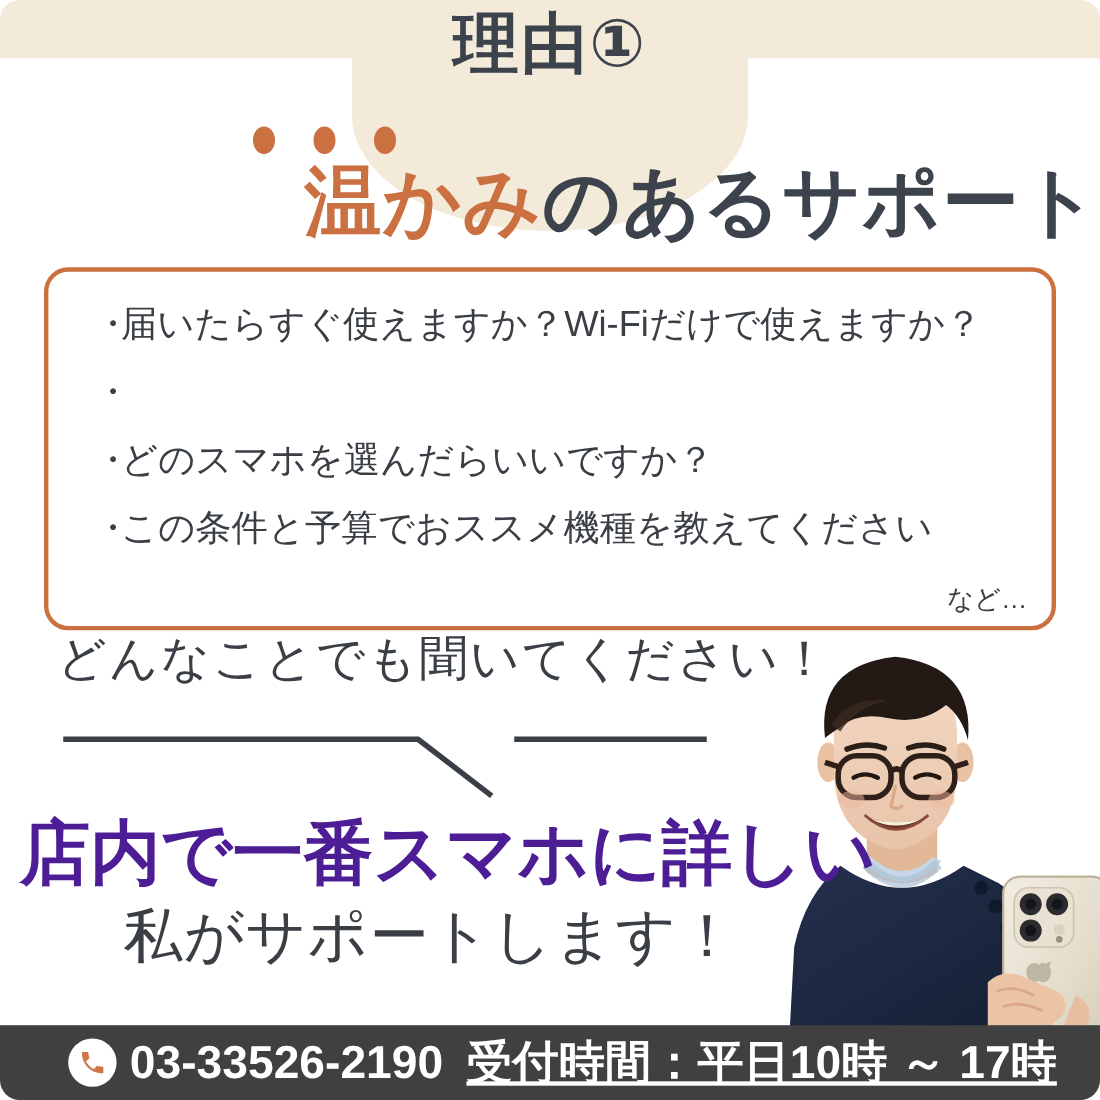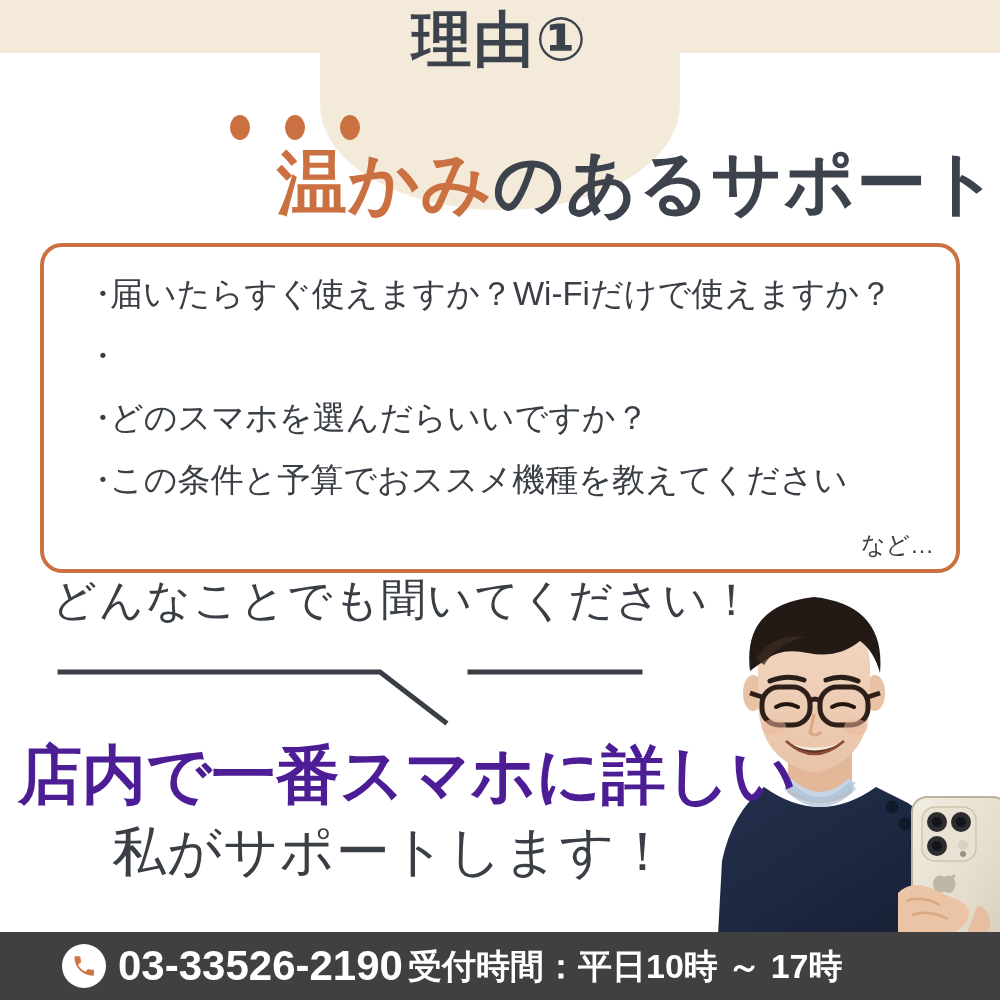--- a/index.html
+++ b/index.html
@@ -10,20 +10,21 @@
     background:#ffffff;
     font-family:"Liberation Sans","DejaVu Sans",sans-serif;
     overflow:hidden;
   }
 
   #page {
     position:relative;
     width:1000px; height:1000px;
     background:#ffffff;
     overflow:hidden;
+    border-radius:18px;
   }
 
   
   .banner {
     position:absolute; left:0; top:0;
     width:1000px; height:53px;
     background:#F4EADA;
     z-index:2;
   }
   .banner-bulge {
@@ -174,27 +175,28 @@
   .phone-number {
     position:absolute; left:118px; top:10px;
     font-size:42px;
     font-weight:700;
     color:#ffffff;
     letter-spacing:0px;
     line-height:48px;
     white-space:nowrap;
   }
   .hours {
-    position:absolute; left:408px; top:10px;
-    font-size:34px;
+    position:absolute; left:424px; top:10px;
+    font-size:42px;
     font-weight:700;
     color:#ffffff;
     letter-spacing:0px;
     line-height:48px;
     white-space:nowrap;
+    text-decoration:underline;
   }
 </style>
 </head>
 <body>
 
 <div id="page">
 
   <div class="banner-bulge"></div>
   <div class="banner"></div>
   <div class="banner-title">理由①</div>

